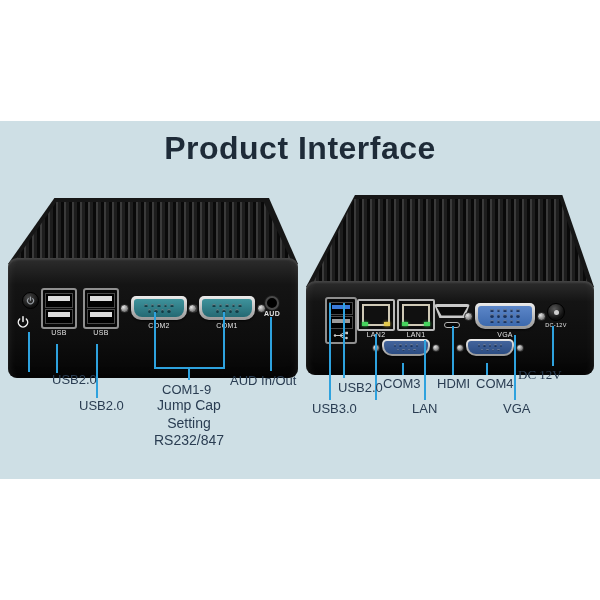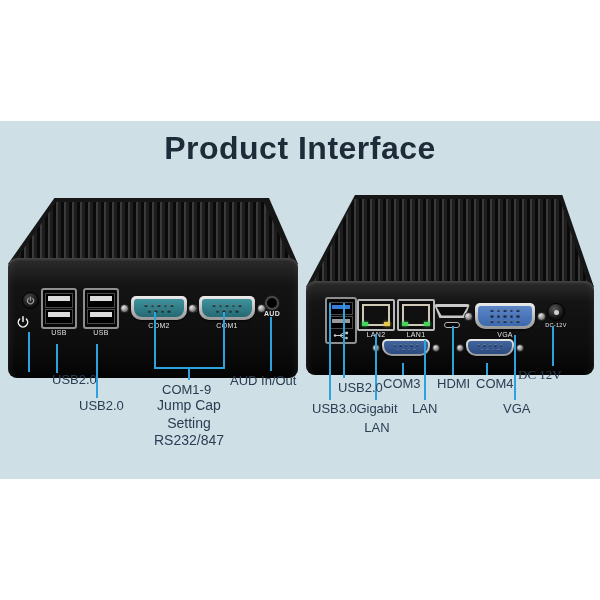--- a/index.html
+++ b/index.html
@@ -348,20 +348,19 @@
   <div class="lbl" style="left:79px;  top:397px;">USB2.0</div>
   <div class="lbl" style="left:162px; top:381px;">COM1-9</div>
   <div class="note" style="left:144px; top:397px;">
     <div>Jump Cap Setting</div>
     <div>RS232/847</div>
   </div>
   <div class="lbl" style="left:230px; top:372px;">AUD In/Out</div>
 
   <div class="lbl" style="left:338px; top:379px;">USB2.0</div>
   <div class="lbl" style="left:312px; top:400px;">USB3.0</div>
-  <div class="lbl wrap center" style="left:350px; top:400px; width:54px;">Gigabit LAN</div>
   <div class="lbl" style="left:383px; top:375px;">COM3</div>
   <div class="lbl" style="left:412px; top:400px;">LAN</div>
   <div class="lbl" style="left:437px; top:375px;">HDMI</div>
   <div class="lbl" style="left:476px; top:375px;">COM4</div>
   <div class="lbl" style="left:503px; top:400px;">VGA</div>
   <div class="lbl" style="left:518px; top:366px;font-family:Liberation Serif, serif;">DC 12V</div>
 </div>
 
 </body></html>

